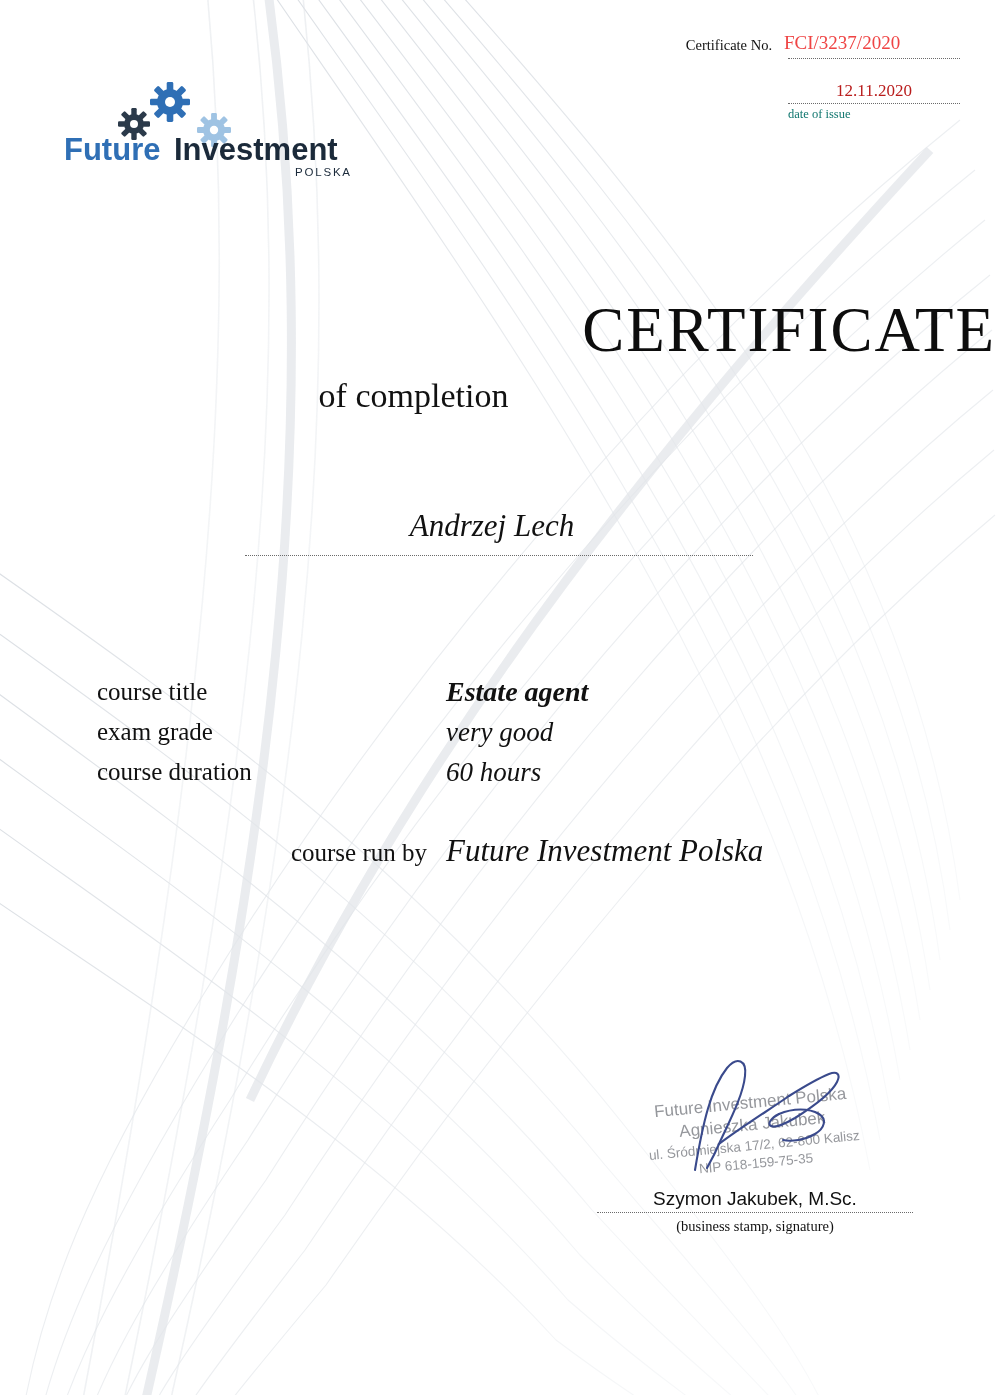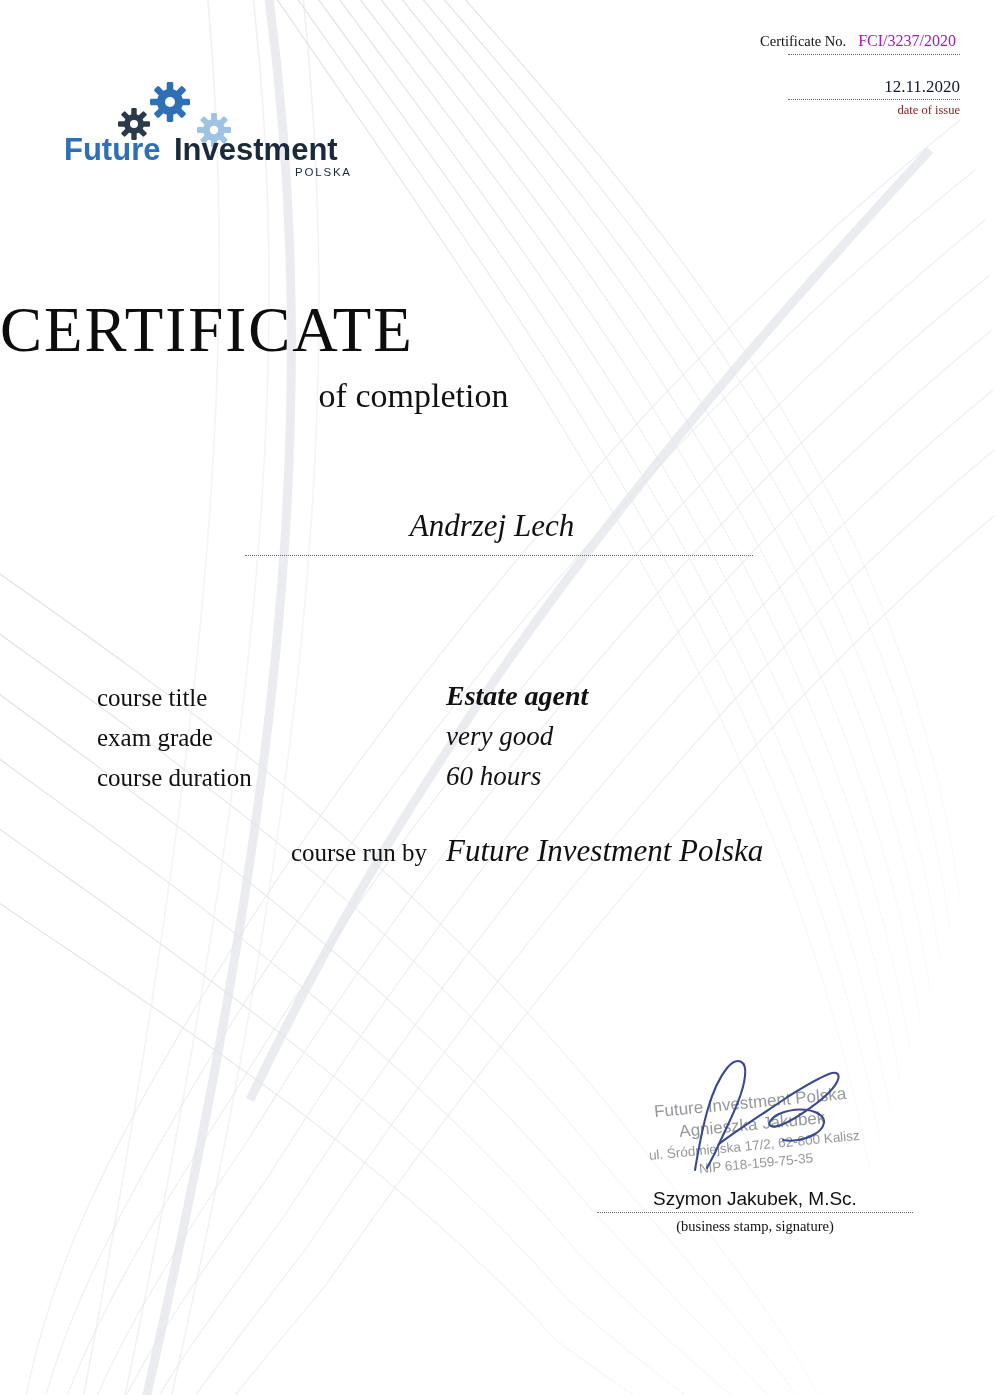--- a/index.html
+++ b/index.html
@@ -38,75 +38,76 @@
   .cert-meta {
     position: absolute;
     right: 36px;
     top: 32px;
     width: 330px;
     text-align: right;
   }
   .meta-row1 {
     display: flex;
     align-items: flex-end;
-    justify-content: flex-end;
+    justify-content: center;
     gap: 8px;
   }
   .meta-label {
     font-size: 14.5px;
     color: #111;
     font-family: "Liberation Serif", serif;
     white-space: nowrap;
     padding-bottom: 2px;
   }
   .meta-value {
-    font-size: 16px;
-    color: #a21caf;
+    font-size: 19px;
+    color: #ef4444;
     font-family: "Liberation Serif", serif;
     white-space: nowrap;
     padding: 0 4px 2px 4px;
   }
   .dotline {
     border-bottom: 1.5px dotted #6b6b6b;
     height: 0;
   }
   .meta-underline-1 {
     width: 172px;
     margin-left: auto;
     margin-top: 2px;
   }
   .meta-date {
     margin-top: 22px;
     font-size: 17px;
-    color: #0f172a;
+    color: #b91c1c;
+    text-align: center;
     width: 172px;
     margin-left: auto;
     margin-right: 0;
   }
   .meta-underline-2 {
     width: 172px;
     margin-left: auto;
     margin-top: 2px;
   }
   .meta-caption {
     width: 172px;
     margin-left: auto;
-    text-align: right;
+    text-align: left;
     font-size: 12.5px;
-    color: #7f1d1d;
+    color: #0f766e;
     margin-top: 3px;
   }
 
   
   .title {
     position: absolute;
     top: 294px;
     left: 0;
     width: 996px;
-    text-align: left;
+    text-align: right;
     font-size: 63px;
     letter-spacing: 2px;
     color: #0d0d0d;
     font-family: "Liberation Serif", serif;
   }
   .subtitle {
     position: absolute;
     top: 377px;
     left: 8px;
     width: 811px;
@@ -137,21 +138,21 @@
 
   
   .details {
     position: absolute;
     left: 97px;
     top: 672px;
     width: 830px;
   }
   .detail-row {
     display: flex;
-    align-items: flex-end;
+    align-items: center;
     height: 40px;
   }
   .detail-label {
     width: 330px;
     font-size: 25px;
     color: #111;
     font-family: "Liberation Serif", serif;
   }
   .detail-value {
     font-size: 27px;

